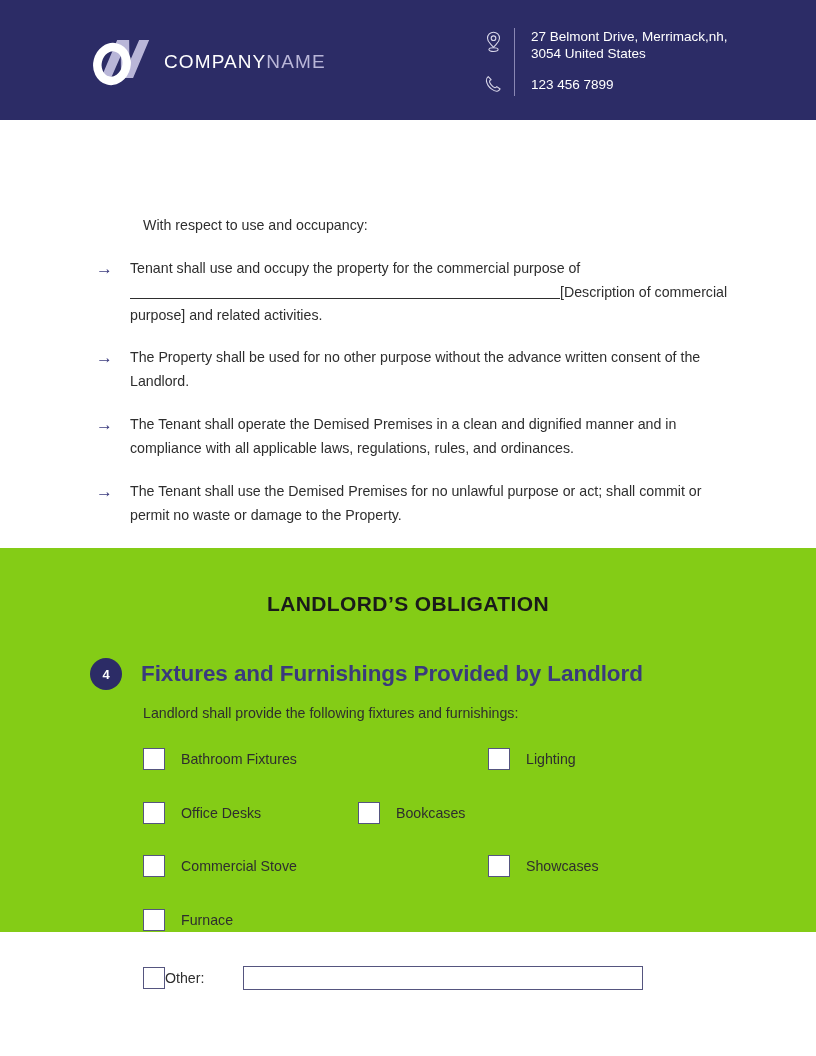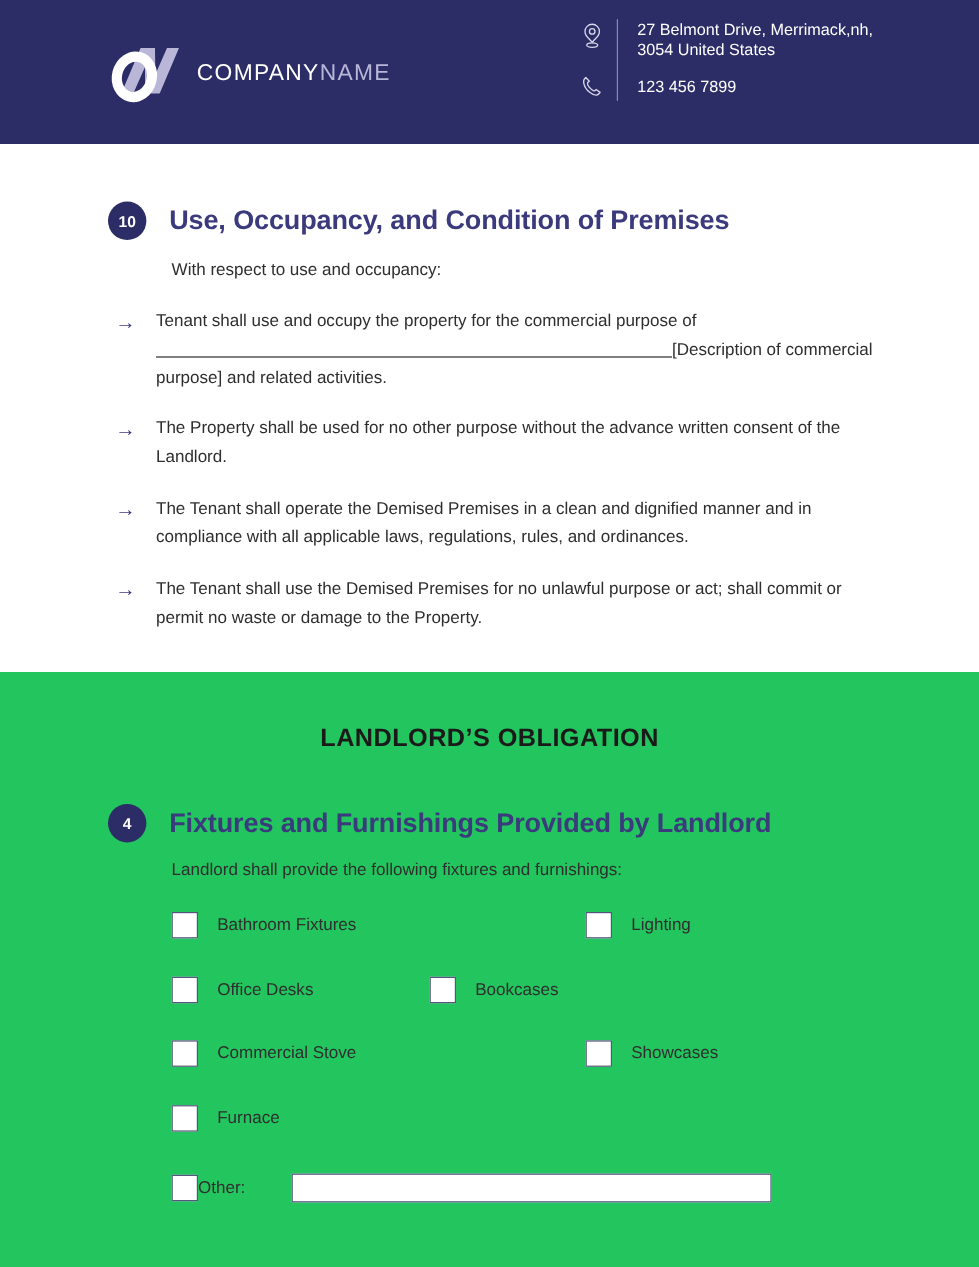--- a/index.html
+++ b/index.html
@@ -54,21 +54,21 @@
     letter-spacing: 1.1px;
     white-space: nowrap;
     line-height: 1;
   }
   .logo-text .w1 { color: #ffffff; }
   .logo-text .w2 { color: #b9b6d8; }
 
   .contact {
     position: absolute;
     left: 478px;
-    top: 16px;
+    top: 28px;
     display: flex;
     align-items: flex-start;
   }
   .contact-icons {
     width: 30px;
     display: flex;
     flex-direction: column;
     align-items: center;
     padding-top: 3px;
   }
@@ -151,24 +151,24 @@
     display: inline-block;
     width: 430px;
     border-bottom: 1.3px solid #2e2e2e;
     height: 14px;
     vertical-align: -2px;
   }
 
   
   .gray-section {
     position: absolute;
-    top: 560px; left: 0;
-    width: 816px;
-    height: 496px;
-    background: #22c55e;
+    top: 548px; left: 0;
+    width: 816px;
+    height: 384px;
+    background: #84cc16;
   }
 
   .band-title {
     position: absolute;
     top: 44px; left: 0;
     width: 816px;
     text-align: center;
     color: #1a1a1a;
     font-size: 21px;
     font-weight: bold;
@@ -288,24 +288,20 @@
           <div>27 Belmont Drive, Merrimack,nh,</div>
           <div>3054  United States</div>
         </div>
         <div>123 456 7899</div>
       </div>
     </div>
   </div>
 
   <div class="white-section">
 
-    <div class="sec-head" style="position:absolute; top:48px; left:90px;">
-      <div class="badge">10</div>
-      <div class="sec-title">Use, Occupancy, and Condition of Premises</div>
-    </div>
 
     <div class="intro" style="position:absolute; top:95px; left:143px;">With respect to use and occupancy:</div>
 
     <div class="bullet" style="position:absolute; top:137px; left:96px; width:660px;">
       <div class="arrow">→</div>
       <div class="btext" style="max-width:605px;">
         <span>Tenant shall use and occupy the property for the commercial purpose of</span>
         <span class="fill-line"></span><span>[Description of commercial purpose] and related activities.</span>
       </div>
     </div>

